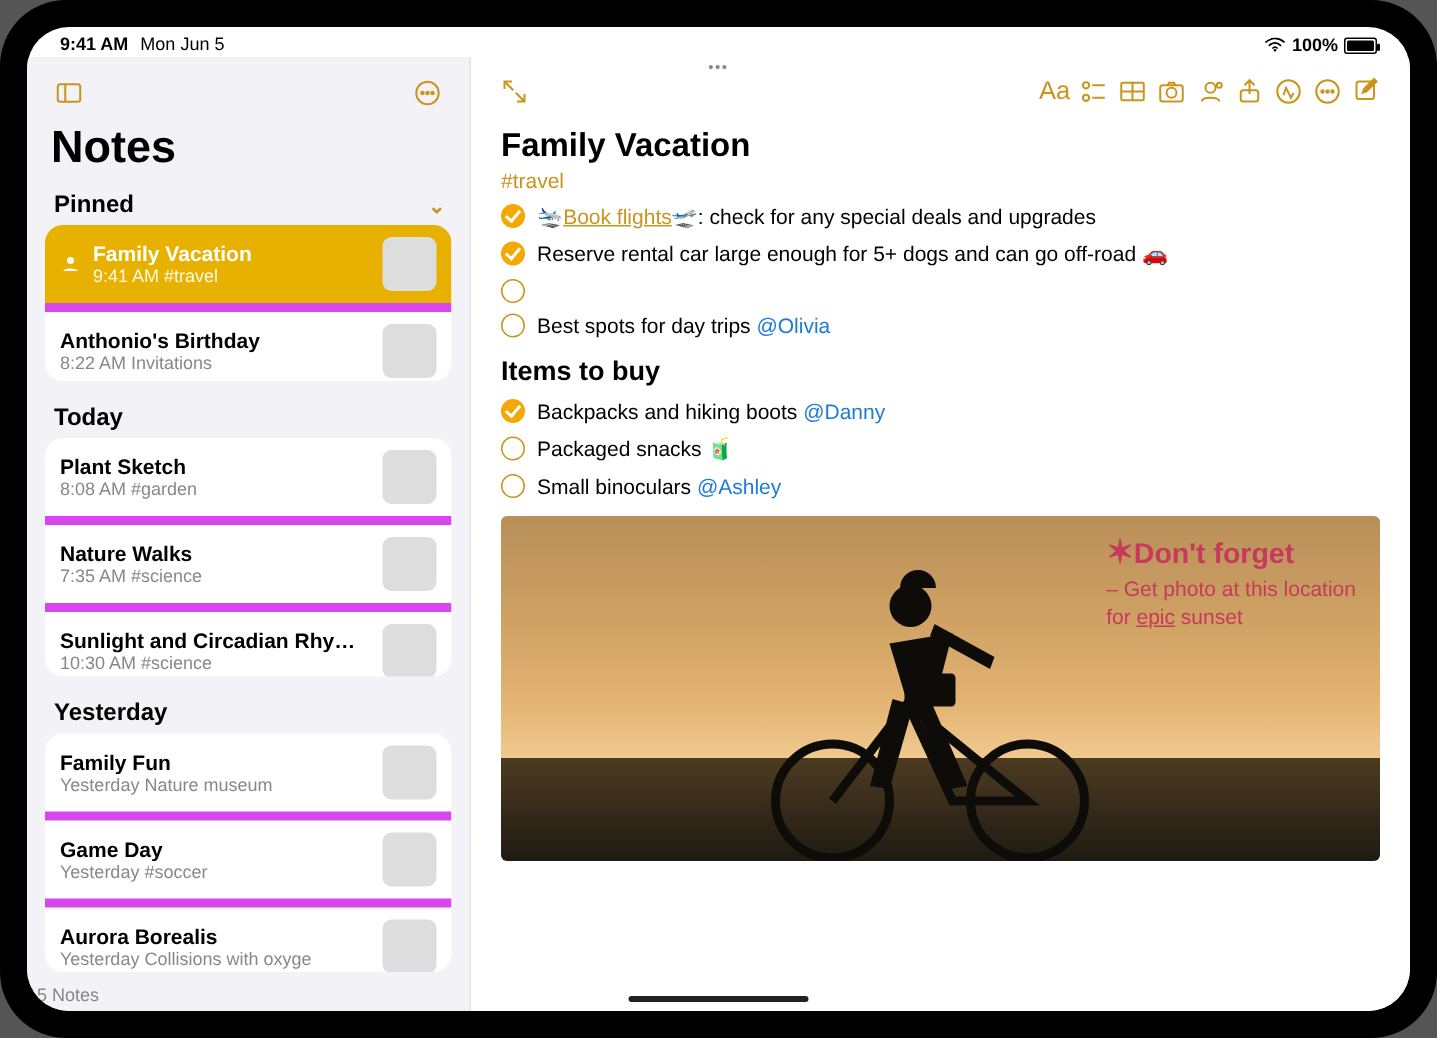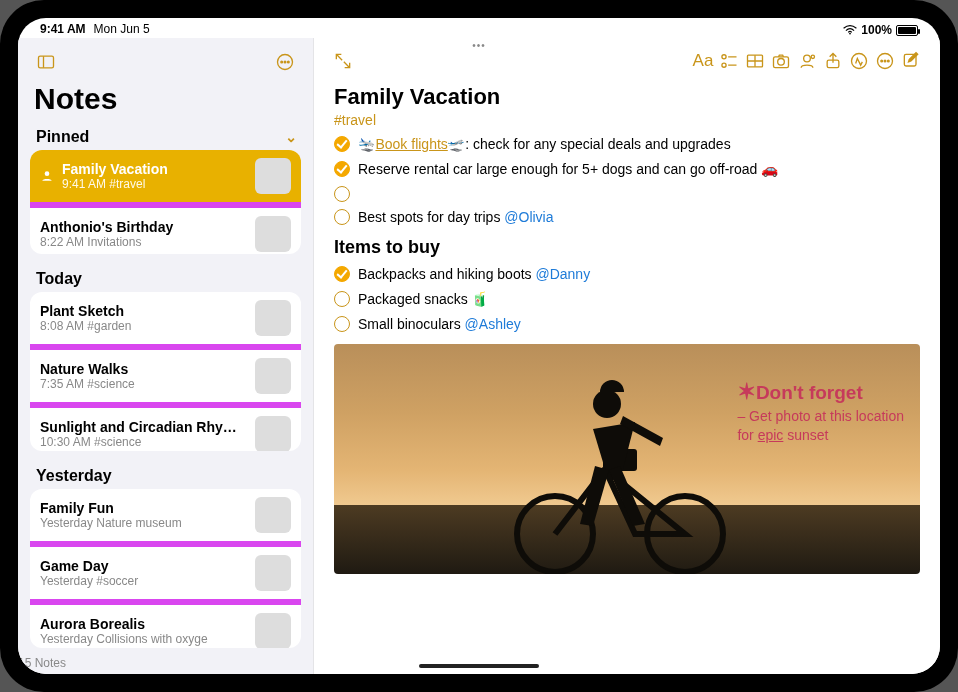--- a/index.html
+++ b/index.html
@@ -60,21 +60,21 @@
   .mention { color:#1e7bd8;}
 
   .subhead { font-weight:700; font-size:18px; margin:8px 0 6px 0;}
 
   
   .img-area { margin-top:8px; height:230px; border-radius:4px; overflow:hidden; position:relative;
     background: linear-gradient(180deg, #b98f5a 0%, #cfa163 30%, #e4b574 55%, #f0c98f 70%, #4d3b22 70%, #1f1a12 100%);
   }
   .cyclist { position:absolute; left:48%; bottom:0; transform:translateX(-50%); width:260px; height:200px;}
   .cyclist svg { width:100%; height:100%; }
-  .hand { position:absolute; right:16px; top:10px; color:#c63a5b; font-family:"Comic Sans MS","Segoe Script",cursive; font-size:19px; line-height:1.25; font-weight:700;margin-top:24px;}
+  .hand { position:absolute; right:16px; top:10px; color:#c63a5b; font-family:"Comic Sans MS","Segoe Script",cursive; font-size:19px; line-height:1.25; font-weight:700;}
   .hand .star{ font-size:22px;}
   .hand .sub { font-size:14px; font-weight:500; display:block; margin-top:2px;}
   .hand u{ text-decoration:underline;}
 
   .home-ind { position:absolute; bottom:6px; left:50%; transform:translateX(-50%); width:120px; height:4px; border-radius:3px; background:#222;}
 
   
   .th1{background:linear-gradient(135deg,#f7dfaf,#caa96a,#4a3a1c);} 
   .th2{background:radial-gradient(circle,#ffb0b0,#ff6b6b);} 
   .th3{background:linear-gradient(135deg,#d8f0cc,#7ecb6a);} 

